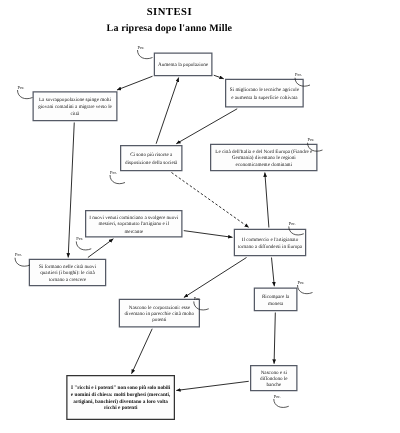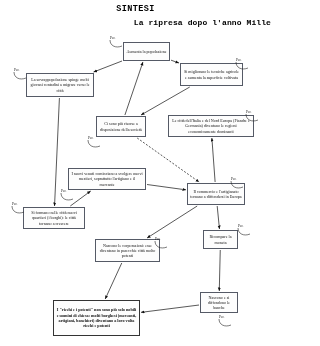--- a/index.html
+++ b/index.html
@@ -29,34 +29,33 @@
     pointer-events: none;
   }
   .title-block {
     position: absolute;
     left: 0;
     top: 4px;
     width: 271px;
     text-align: center;
   }
   .title-main {
-    font-family: Liberation Mono, monospace;
+    font-family: Liberation Serif, serif;
     font-weight: bold;
     font-size: 8.5px;
     letter-spacing: 0.4px;
     line-height: 11px;
   }
   .title-sub {
-    font-family: Liberation Mono, monospace;
+    font-family: Liberation Serif, serif;
     font-weight: bold;
     font-size: 8px;
     letter-spacing: 0.1px;
     line-height: 11px;
     margin-top: 2px;
-    text-align: right;
   }
   .node {
     position: absolute;
     box-sizing: border-box;
     border: 0.7px solid #555a66;
     background: #fdfdfd;
     display: flex;
     align-items: center;
     justify-content: center;
     text-align: center;

